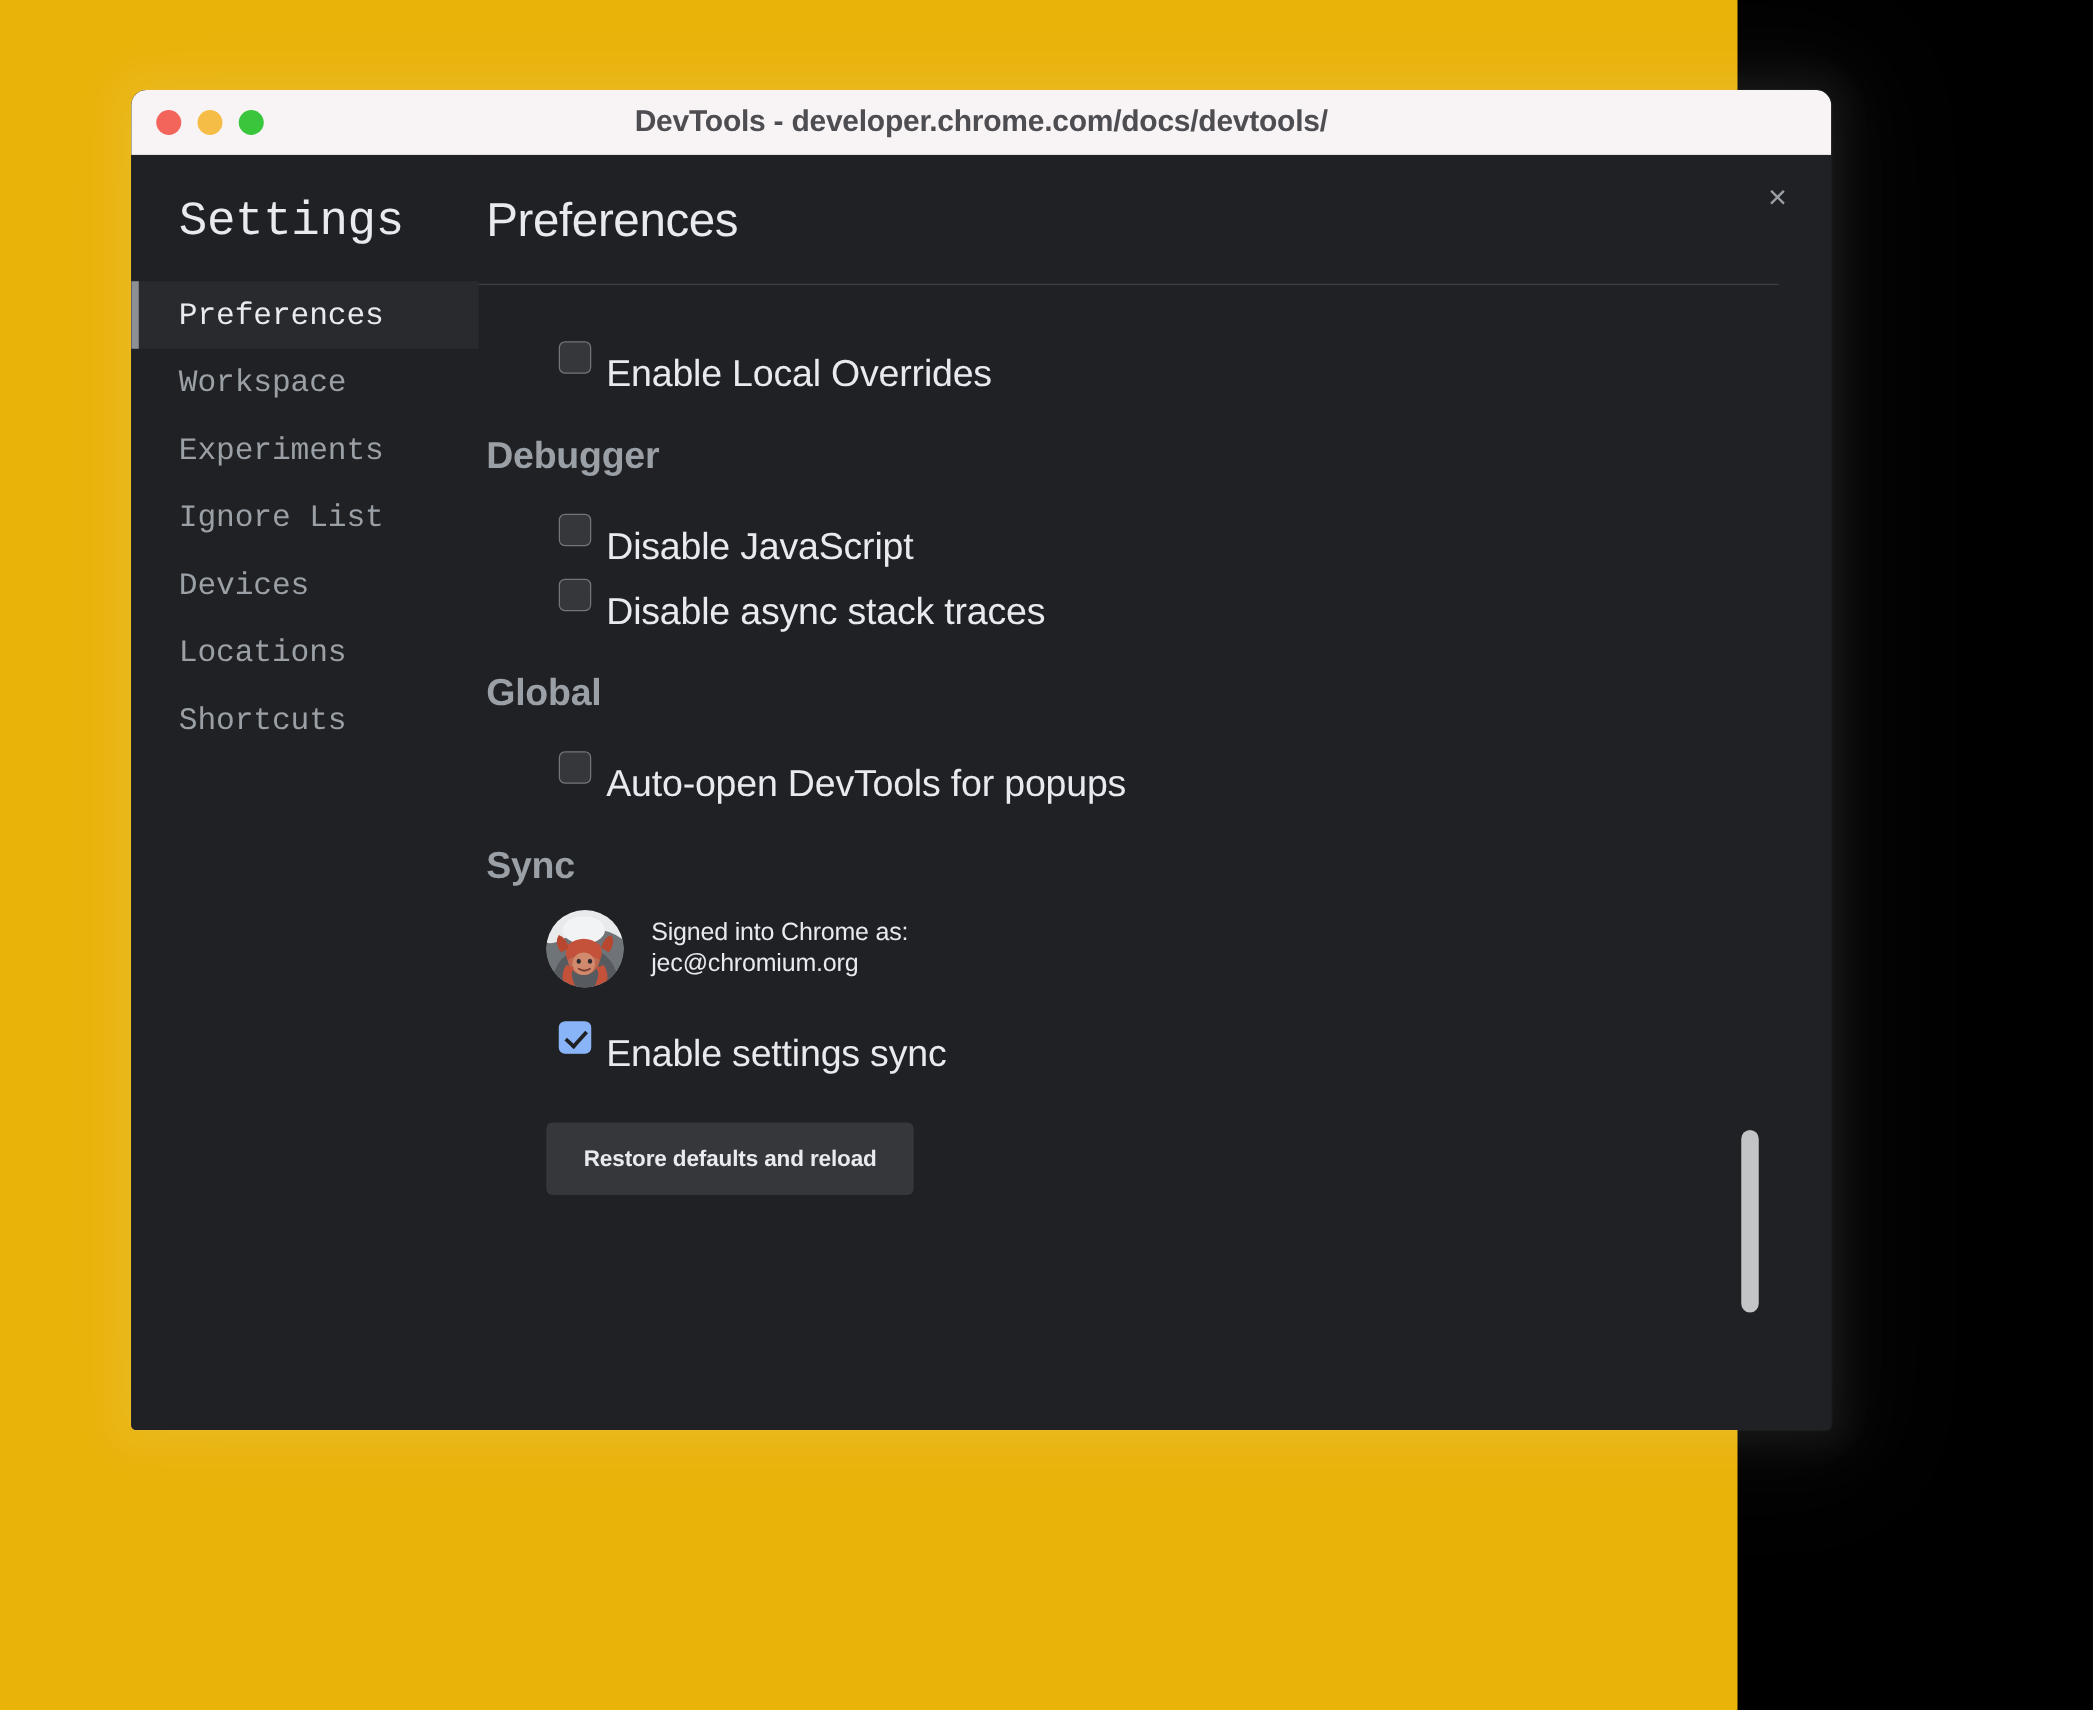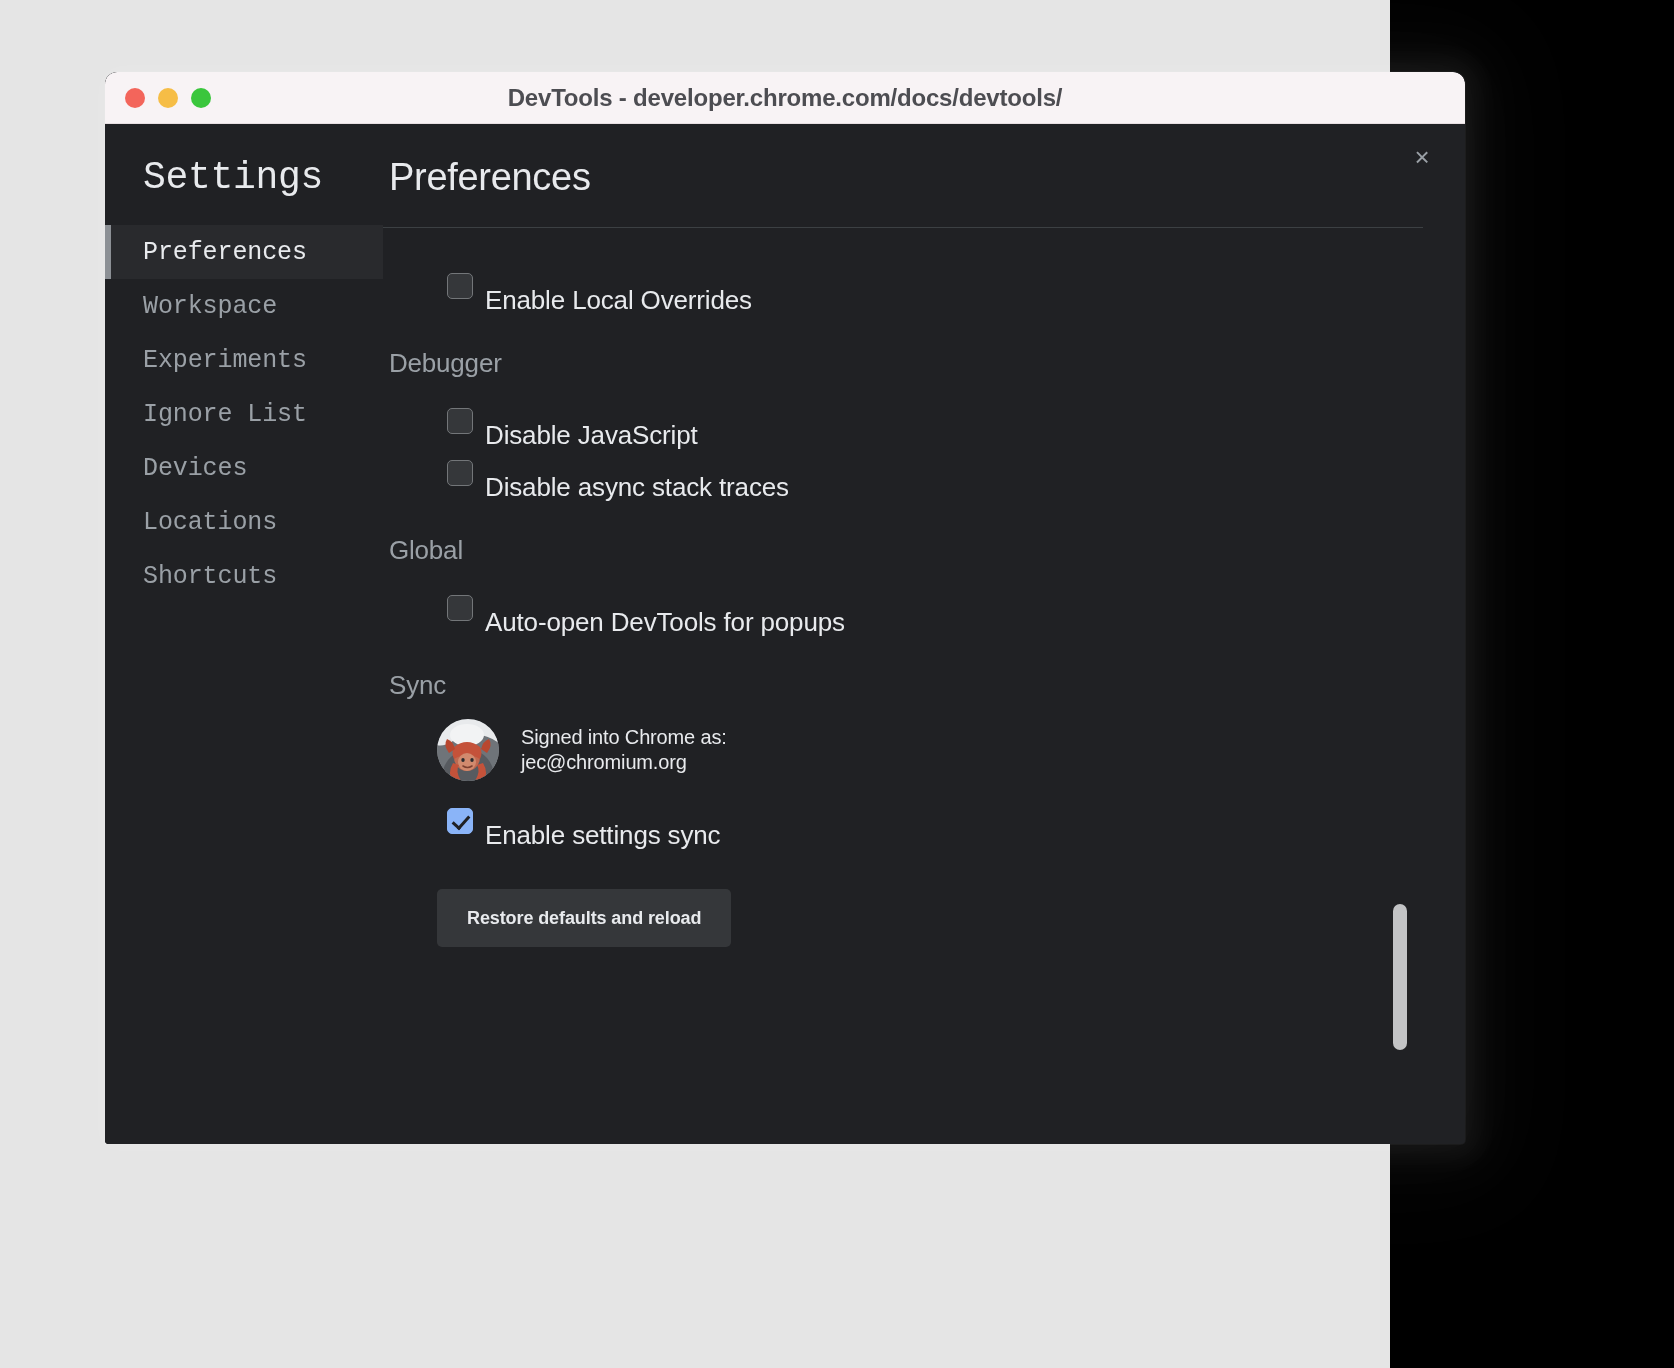--- a/index.html
+++ b/index.html
@@ -2,21 +2,21 @@
 <html><head>
 <meta charset="utf-8">
 <style>
   * { margin:0; padding:0; box-sizing:border-box; }
   html,body {
     width:1674px; height:1368px;
     background:#000;
     font-family:"Liberation Sans", sans-serif;
     overflow:hidden;
   }
-  #stage { position:relative; width:1390px; height:1368px; background:#e5e5e5; }
+  #stage { position:relative; width:1390px; height:1368px; background:#eab308; }
 
   
   .window {
     position:absolute;
     left:105px; top:72px;
     width:1360px; height:1072px;
     border-radius:12px 12px 4px 4px;
     background:#202124;
     box-shadow:
       0 0 0 1px rgba(255,255,255,0.04),
@@ -110,21 +110,21 @@
     position:relative;
     flex:1 1 auto;
     border-top:1px solid #3c4043;
     padding-left:6px;
     padding-top:32px;
     overflow:hidden;
     margin-right:42px;
   }
 
   .section-title {
-    font-size:26px; color:#9aa0a6; font-weight:400;
+    font-size:30px; color:#9aa0a6; font-weight:700;
     margin:36px 0 16px 0;
     letter-spacing:-0.2px;
   }
 
   .setting-row {
     display:flex; align-items:center;
     height:52px;
     padding-left:58px;
     cursor:pointer;
   }
@@ -142,21 +142,21 @@
   }
   .cb.checked::after {
     content:"";
     position:absolute; left:8px; top:3px;
     width:7px; height:14px;
     border:solid #202124;
     border-width:0 3.2px 3.2px 0;
     transform:rotate(42deg);
   }
   .setting-label {
-    font-size:26px; color:#e8eaed; letter-spacing:-0.15px;
+    font-size:30px; color:#e8eaed; letter-spacing:-0.15px;
     white-space:nowrap;
     margin-top:28px;
   }
 
   
   .account {
     display:flex; align-items:center;
     padding-left:48px;
     margin-top:18px; margin-bottom:14px;
   }

